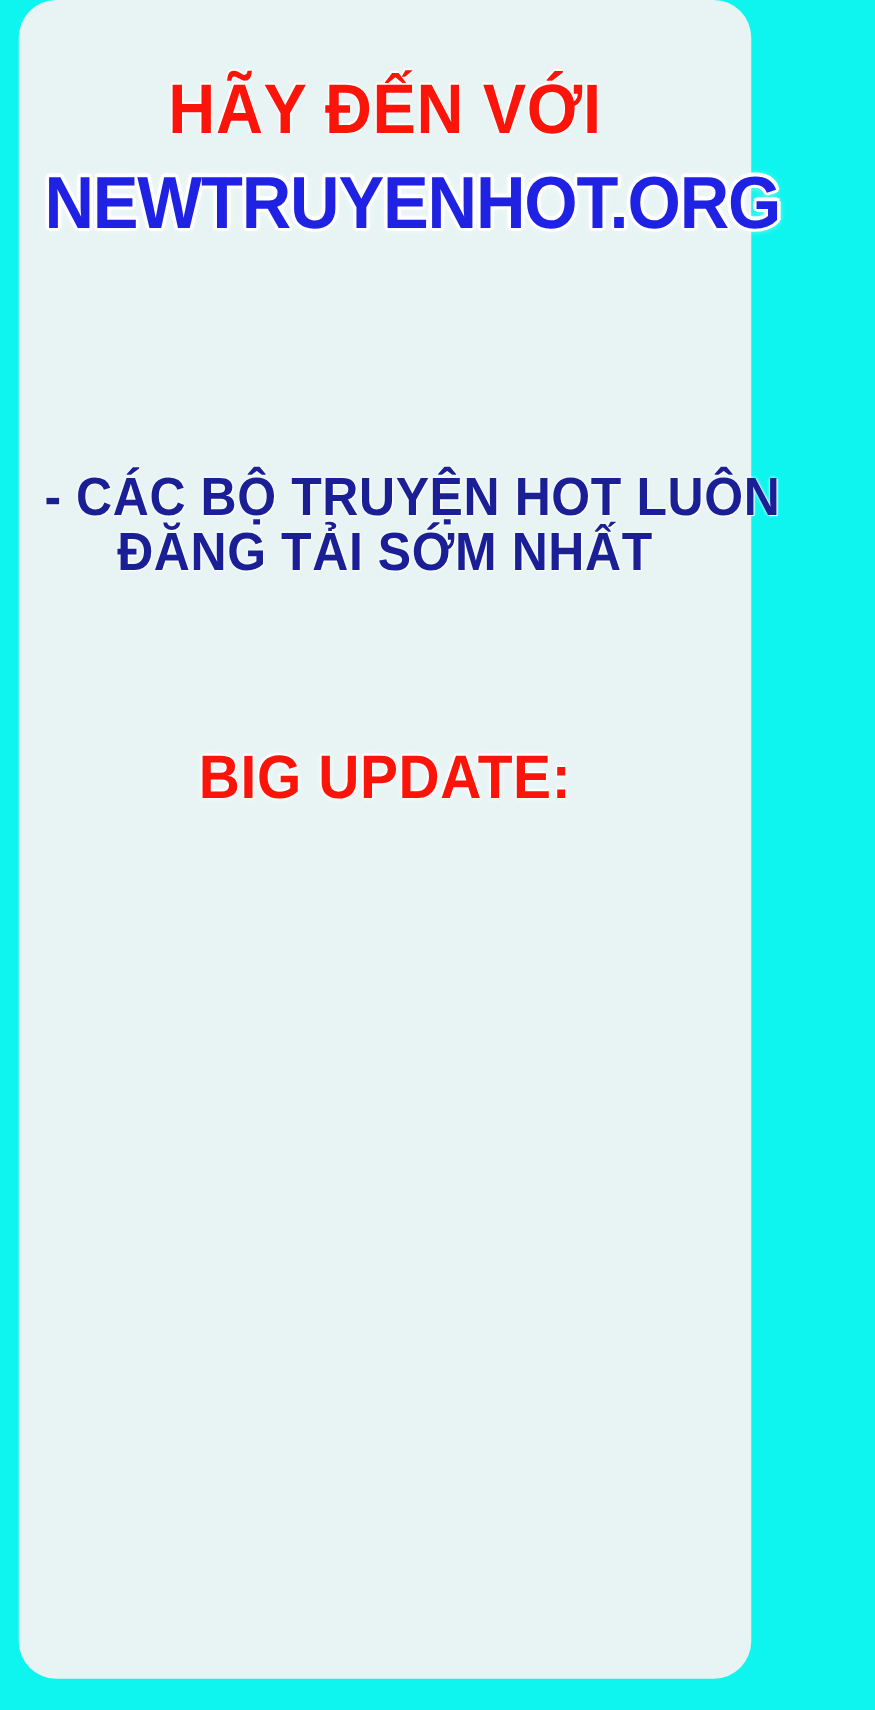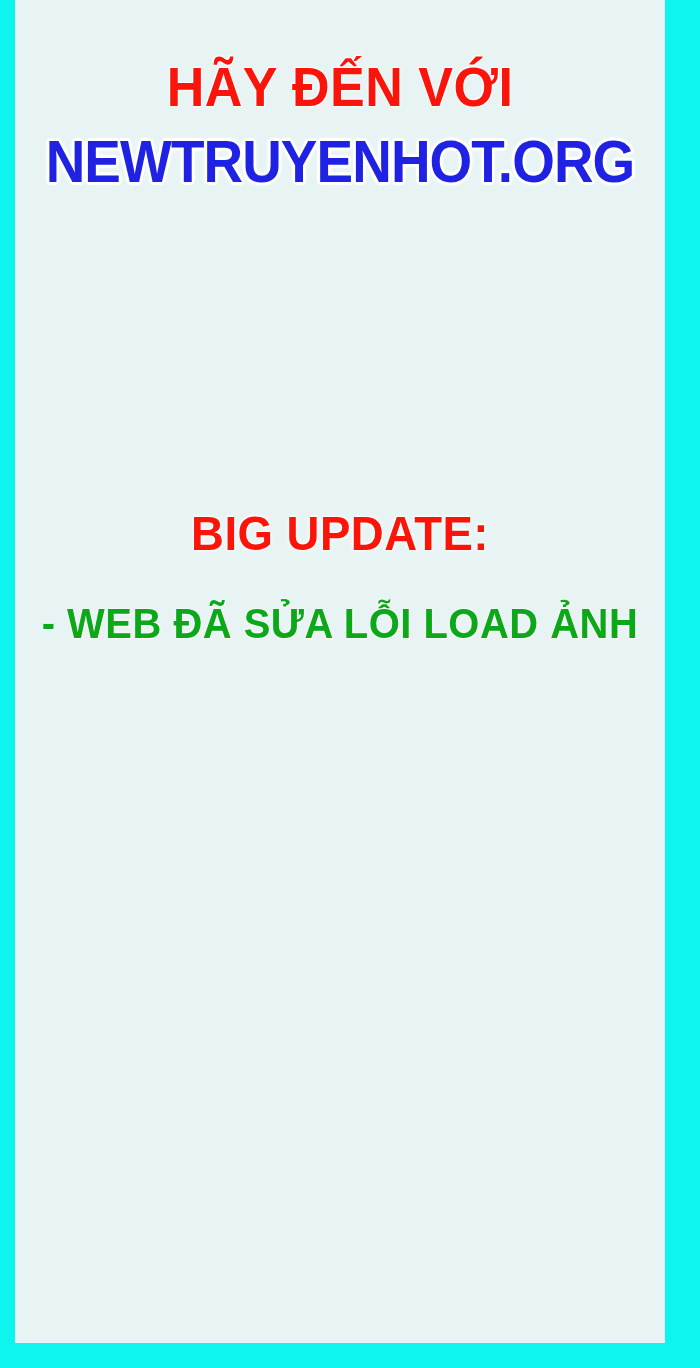--- a/index.html
+++ b/index.html
@@ -18,26 +18,27 @@
     height:1368px;
     background:#0df5ee;
     overflow:hidden;
   }
 
   
   #panel {
     position:absolute;
     left:15px;
     top:0px;
-    width:650px;
+    width:586px;
     height:1343px;
     background:#e8f4f4;
     display:flex;
     flex-direction:column;
     align-items:center;
+    border-radius:30px;
   }
 
   
   .line {
     width:100%;
     text-align:center;
     font-weight:bold;
     font-stretch:condensed;
     letter-spacing:0.5px;
     line-height:1.04;
@@ -134,30 +135,31 @@
       <div class="line headline-red">HÃY ĐẾN VỚI</div>
       <div class="sp-sm"></div>
       <div class="line headline-url">NEWTRUYENHOT.ORG</div>
     </div>
 
     <div class="sp-xl"></div>
 
 
     <div class="sp-gap"></div>
 
+    <div class="block">
+      <div class="line body-navy">- CÁC BỘ TRUYỆN HOT LUÔN</div>
+      <div class="line body-navy">ĐĂNG TẢI SỚM NHẤT</div>
+    </div>
 
     <div class="sp-xl"></div>
 
     <div class="line big-update">BIG UPDATE:</div>
 
     <div class="sp-gap2"></div>
 
-    <div class="block">
-      <div class="line body-green">- WEB ĐÃ SỬA LỖI LOAD ẢNH</div>
-    </div>
 
     <div class="sp-md"></div>
 
 
     <div class="sp-lg"></div>
 
 
     <div class="sp-bottom"></div>
 
   </div>

